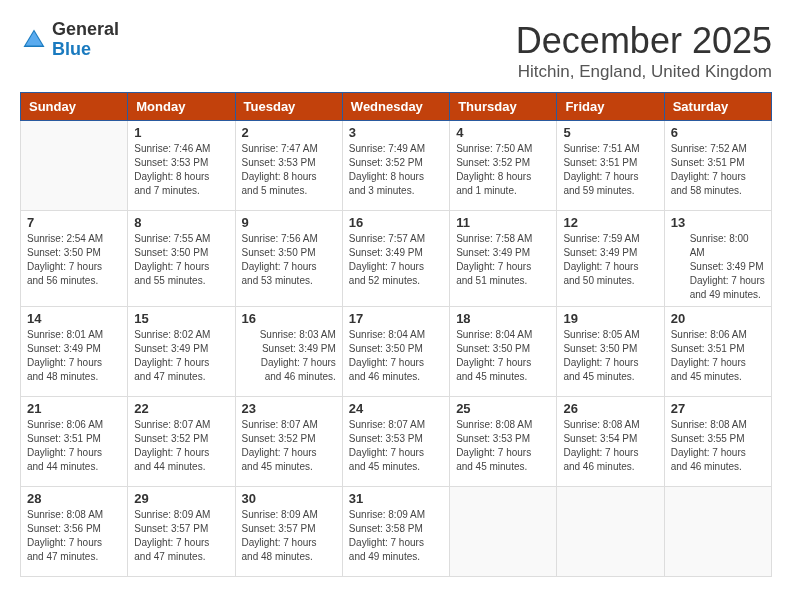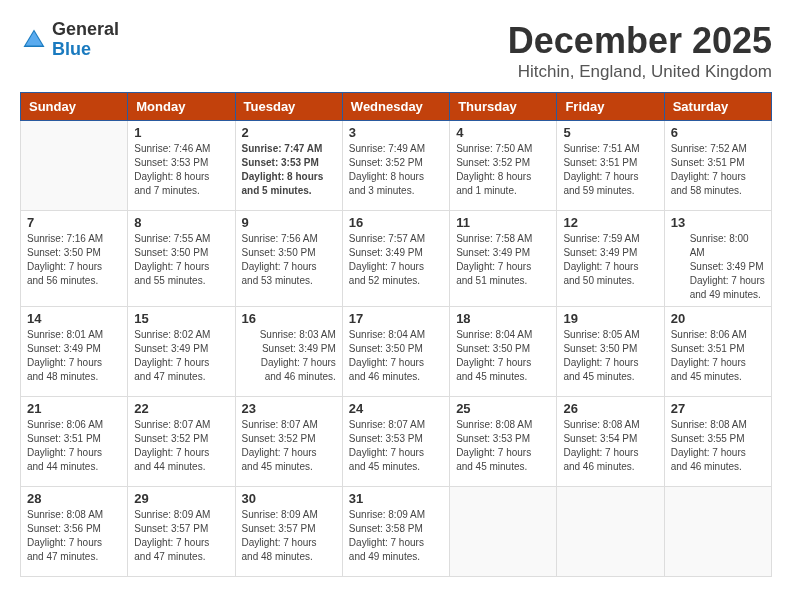--- a/index.html
+++ b/index.html
@@ -32,21 +32,21 @@
     .logo-blue { color: #1a7abf; }
     .logo-icon {
       width: 28px;
       height: 28px;
     }
     .title-area {
       text-align: right;
     }
     .main-title {
       font-size: 36px;
-      font-weight: bold;
+      font-weight: normal;
       color: #333;
       margin-left: 9px;
     }
     .subtitle {
       font-size: 17px;
       color: #555;
     }
     .calendar {
       width: 100%;
       border-collapse: collapse;
@@ -126,21 +126,21 @@
         <td class="empty"></td>
         <td>
           <span class="day-number">1</span>
           <div class="day-info" style="white-space: pre-line;">Sunrise: 7:46 AM
 Sunset: 3:53 PM
 Daylight: 8 hours
 and 7 minutes.</div>
         </td>
         <td>
           <span class="day-number">2</span>
-          <div class="day-info" style="white-space: pre-line; font-weight: bold;">Sunrise: 7:47 AM
+          <div class="day-info" style="white-space: pre-line;">Sunrise: 7:47 AM
 Sunset: 3:53 PM
 Daylight: 8 hours
 and 5 minutes.</div>
         </td>
         <td>
           <span class="day-number">3</span>
           <div class="day-info" style="white-space: pre-line;">Sunrise: 7:49 AM
 Sunset: 3:52 PM
 Daylight: 8 hours
 and 3 minutes.</div>
@@ -163,21 +163,21 @@
           <span class="day-number">6</span>
           <div class="day-info" style="white-space: pre-line;">Sunrise: 7:52 AM
 Sunset: 3:51 PM
 Daylight: 7 hours
 and 58 minutes.</div>
         </td>
       </tr>
       <tr class="week-row">
         <td>
           <span class="day-number">7</span>
-          <div class="day-info" style="white-space: pre-line;">Sunrise: 7:16 AM
+          <div class="day-info" style="white-space: pre-line;">Sunrise: 2:54 AM
 Sunset: 3:50 PM
 Daylight: 7 hours
 and 56 minutes.</div>
         </td>
         <td>
           <span class="day-number">8</span>
           <div class="day-info" style="white-space: pre-line;">Sunrise: 7:55 AM
 Sunset: 3:50 PM
 Daylight: 7 hours
 and 55 minutes.</div>

